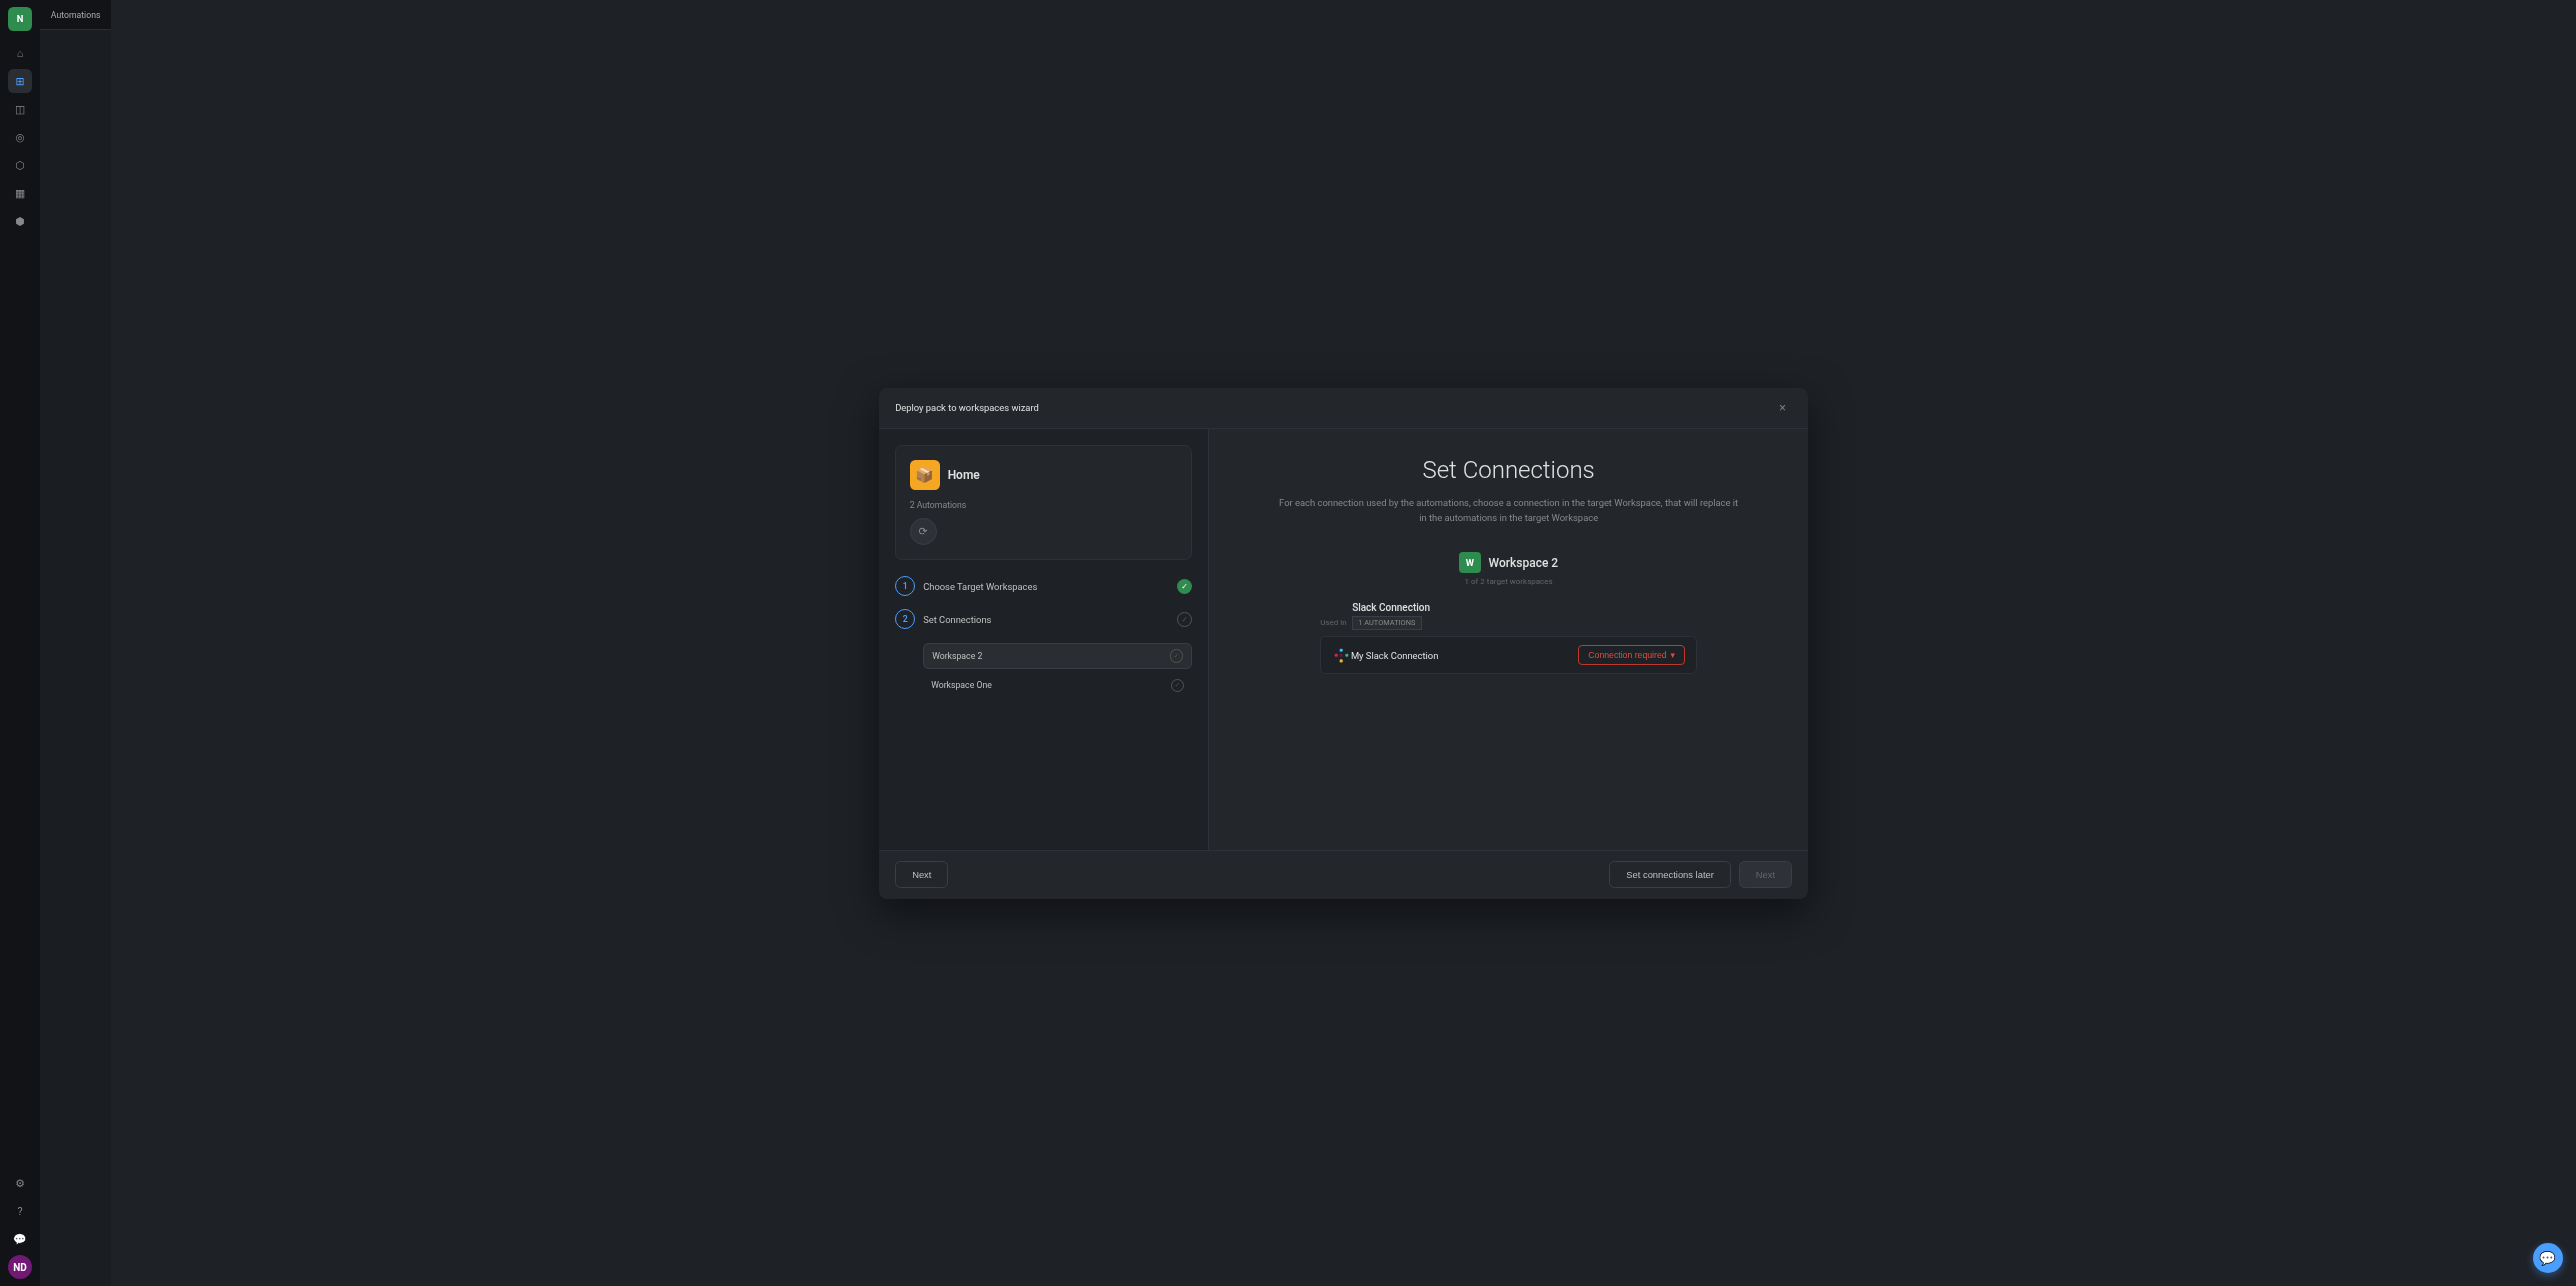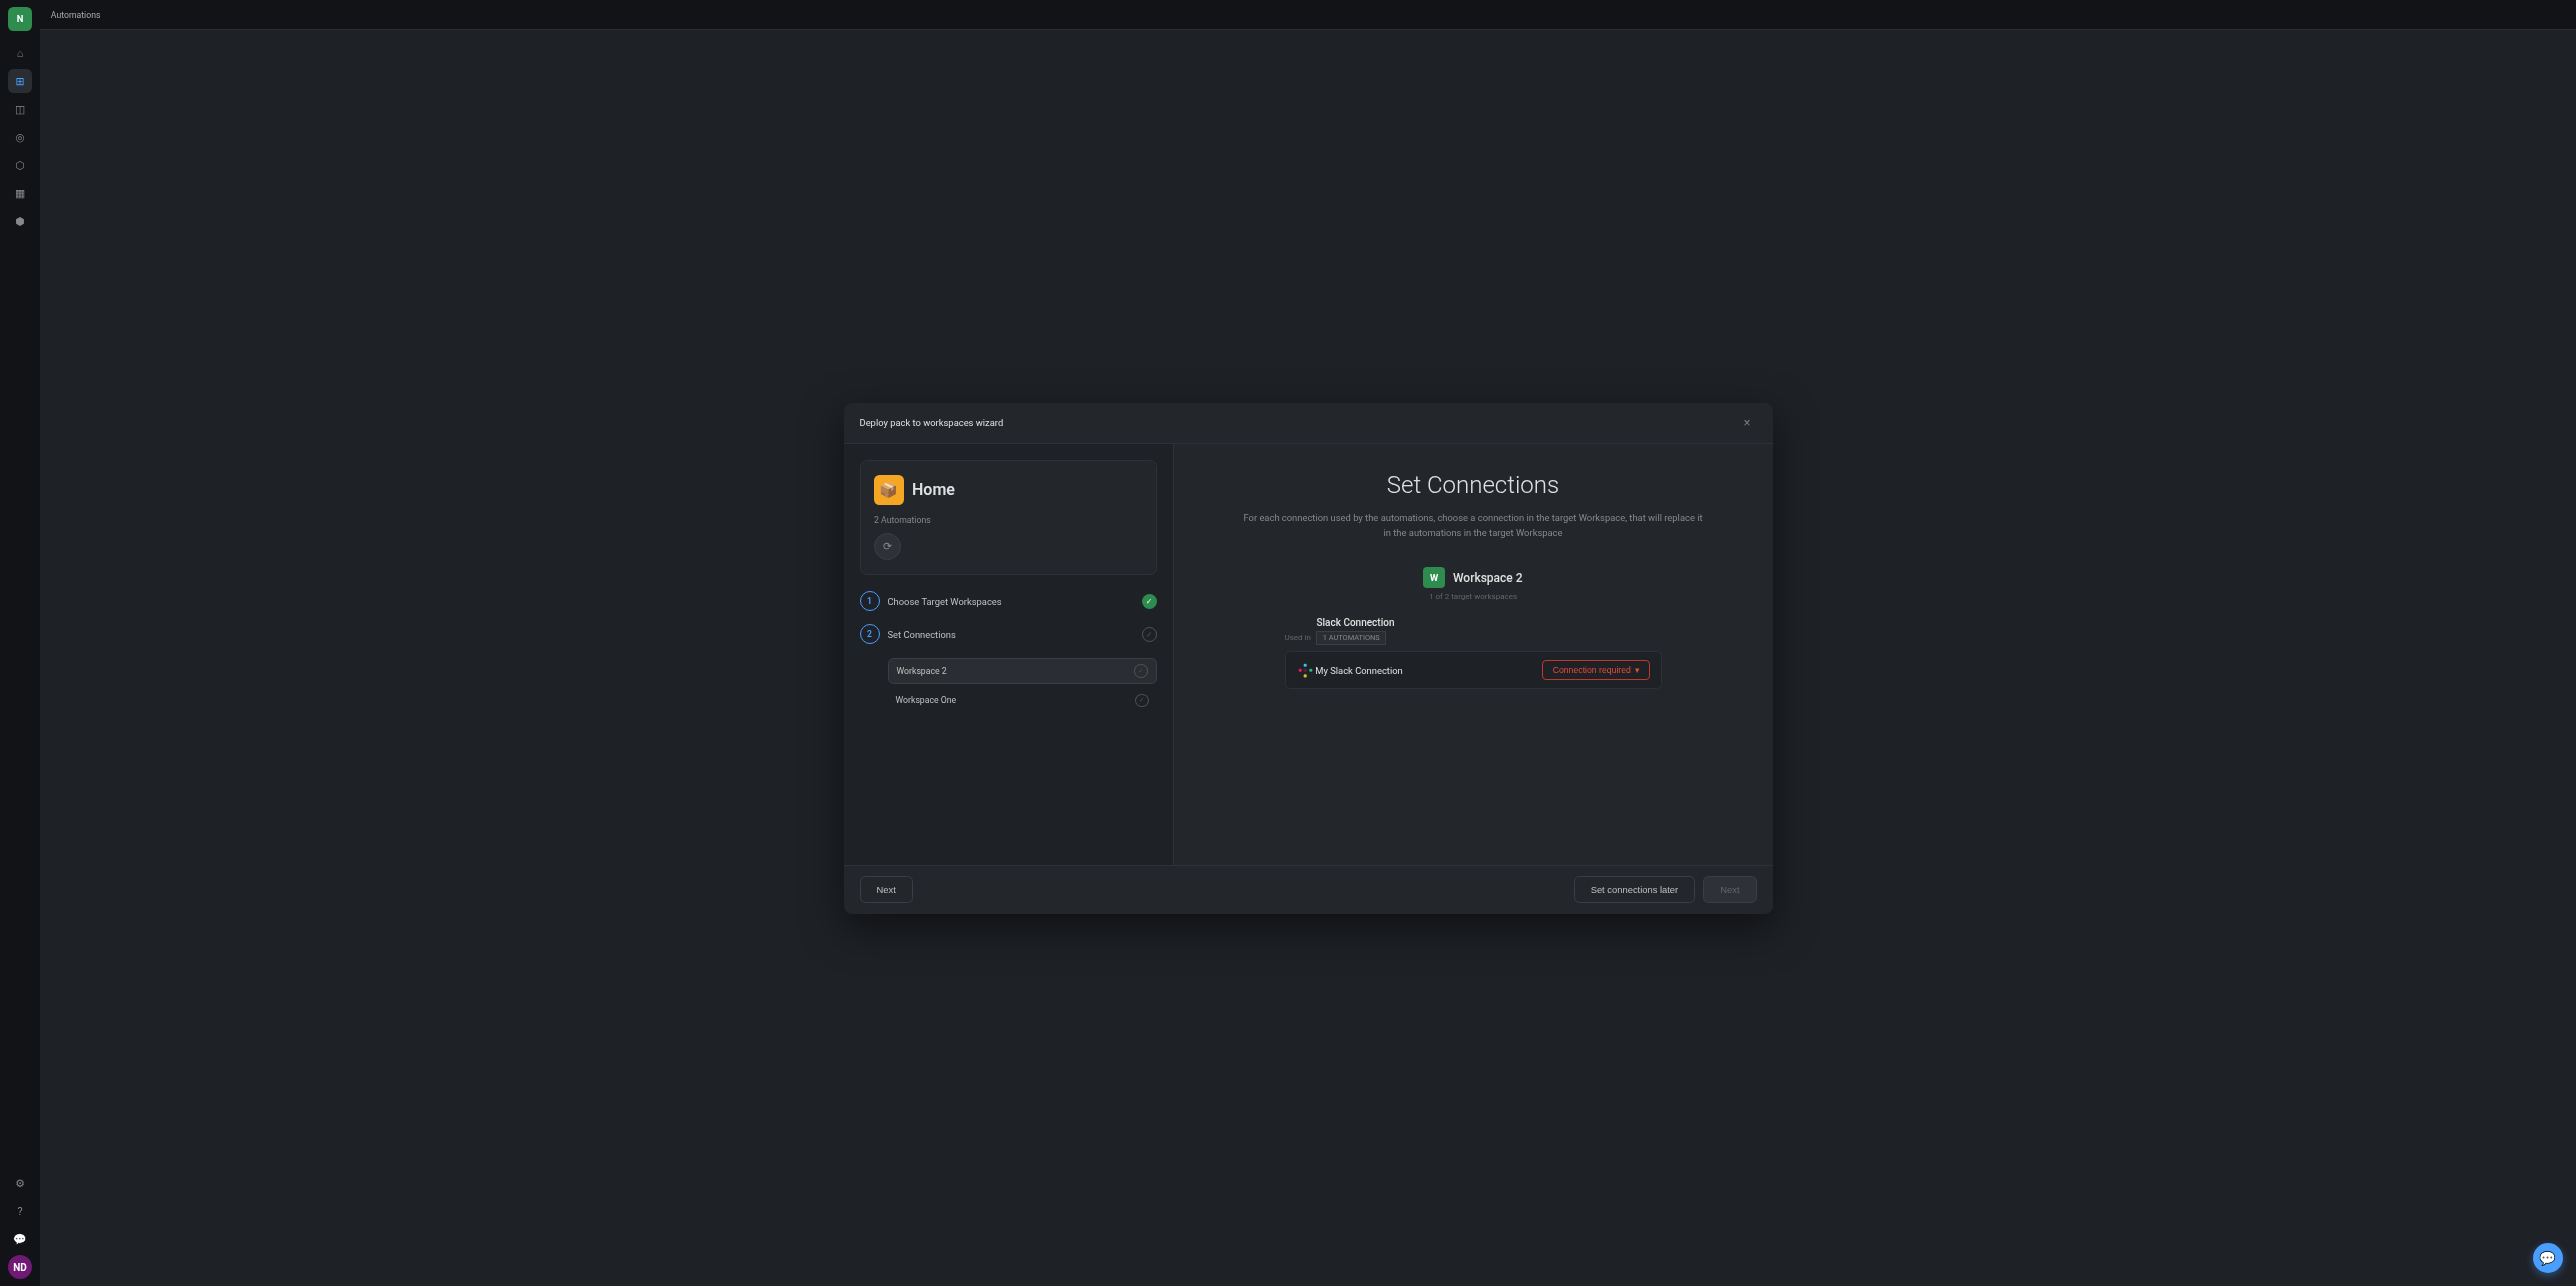--- a/index.html
+++ b/index.html
@@ -69,21 +69,21 @@
       justify-content: center;
       color: white;
       font-size: 10px;
       font-weight: bold;
     }
 
     
     .main-content {
       flex: 1;
       display: flex;
-      flex-direction: column;
+      flex-direction: row;
       overflow: hidden;
     }
 
     
     .topbar {
       background: #111316;
       padding: 0 10.8px;
       height: 30px;
       display: flex;
       align-items: center;
@@ -186,21 +186,21 @@
       width: 30px;
       height: 30px;
       background: #f5a623;
       border-radius: 5.4px;
       display: flex;
       align-items: center;
       justify-content: center;
       font-size: 15px;
     }
     .pack-name {
-      font-size: 16px;
+      font-size: 12px;
       font-weight: 600;
       color: #e0e0e0;
     }
     .pack-automations-count {
       color: #888;
       font-size: 8.7px;
       margin-bottom: 8px;
     }
     .automation-icon-circle {
       width: 27px;

